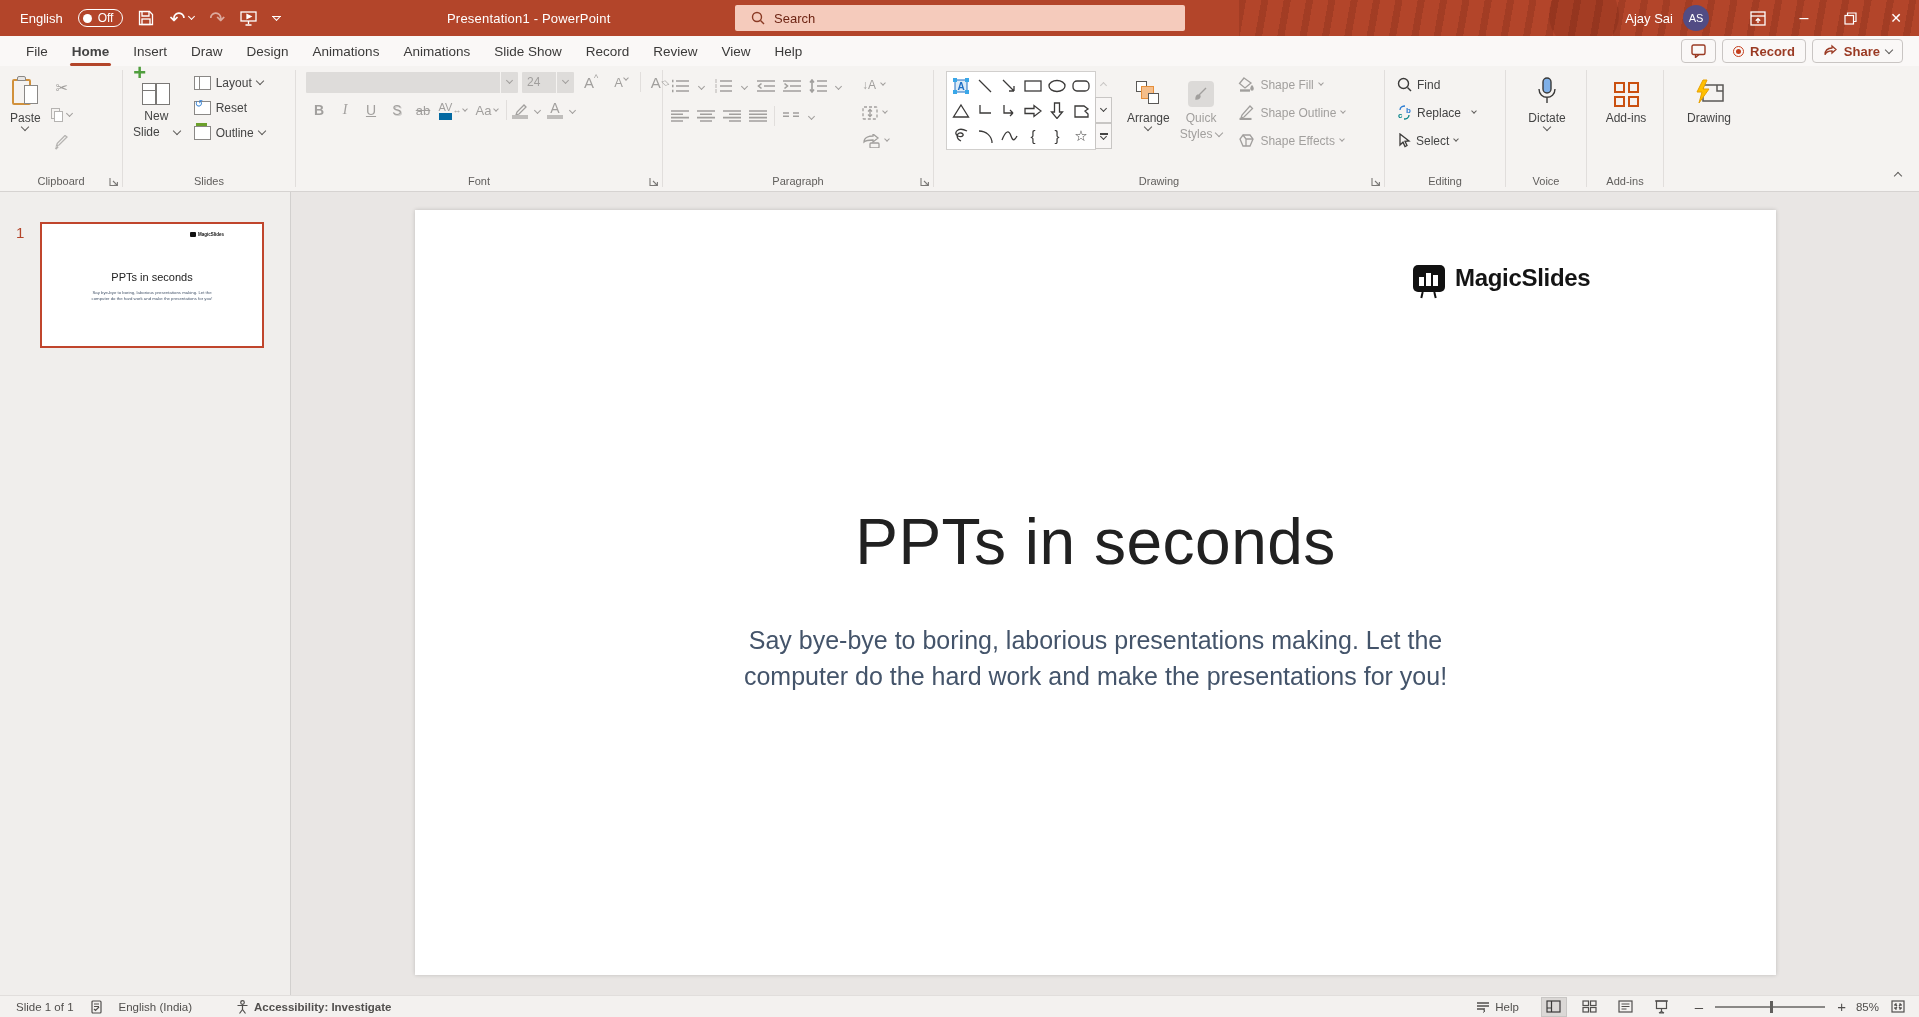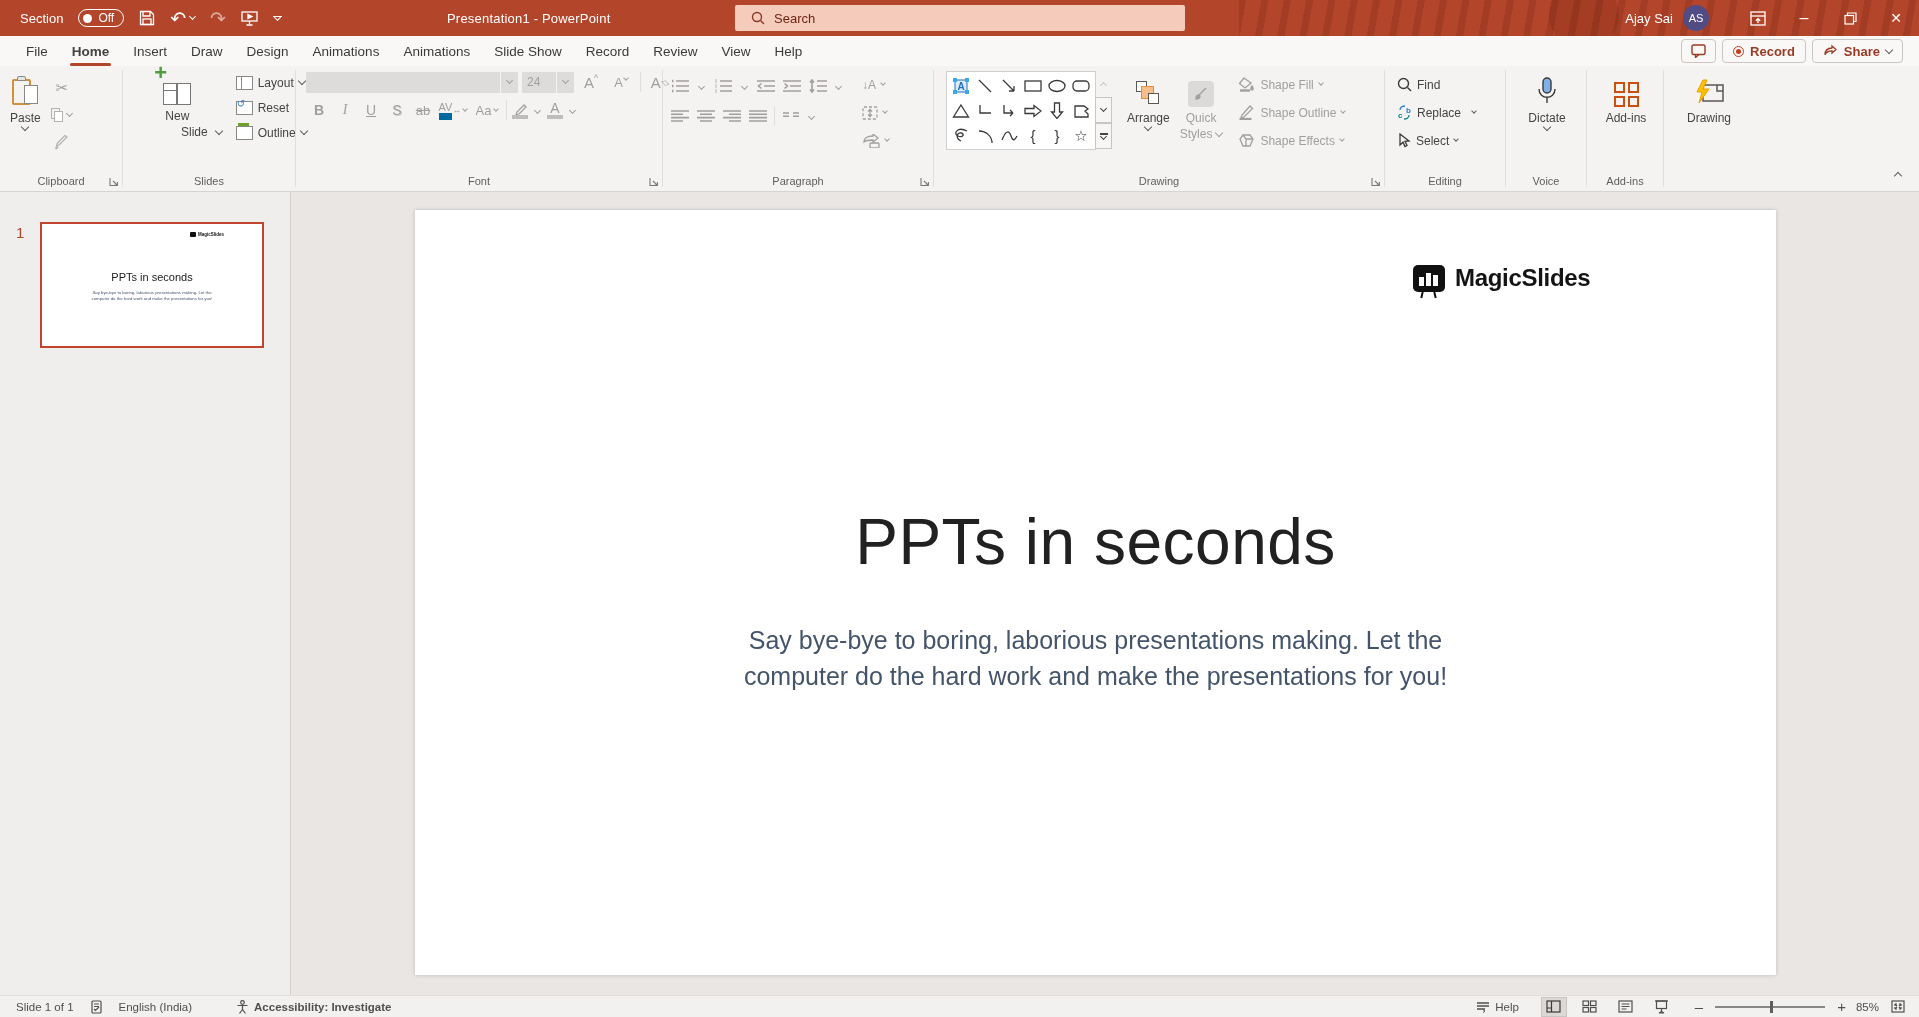--- a/index.html
+++ b/index.html
@@ -125,21 +125,21 @@
   .zoomthumb { position:absolute; left:50%; top:-5px; width:3px; height:12px; background:#605E5C; }
   .zpm { font-size:15px; color:#514F4D; padding:0 4px; cursor:pointer; line-height:1; }
 </style>
 </head>
 <body>
 
 <div class="titlebar">
   <div class="tb-pattern"></div>
   <div class="tb-pattern2"></div>
   <div class="qat">
-    <span>Section</span>
+    <span>English</span>
     <span class="as-pill">
       <span class="as-dot"></span>
       <span>Off</span>
     </span>
     <span class="qat-ic">
       <svg width="16" height="16" viewBox="0 0 16 16" fill="none" stroke="#fff" stroke-width="1.3">
         <path d="M1.5 1.5 h10 l3 3 v10 h-13 z"></path>
           <path d="M4 1.5 v4.5 h7 v-4.5"></path>
           <rect x="4" y="9" width="8" height="5.5"></rect>
       </svg>
@@ -277,21 +277,21 @@
     <div class="grp-body">
       <div class="bigbtn" style="padding-top:0;">
         <span class="ic" style="position:relative;">
           <span style="position:relative;width:28px;height:22px;border:1.4px solid #7A7876;background:#fff;display:block;">
             <span style="position:absolute;left:12px;top:0;width:1.4px;height:100%;background:#7A7876;"></span>
             <span style="position:absolute;left:0;top:6px;width:12px;height:1.4px;background:#7A7876;"></span>
           </span>
           <span style="position:absolute;left:-9px;top:-12px;color:#4F9E3D;font-size:22px;font-weight:700;">+</span>
         </span>
         <span>New</span>
-        <span style="display:flex;align-items:center;gap:8px;margin-left:48px;">
+        <span style="display:flex;align-items:center;gap:14px;">
             <span>Slide</span>
             <span class="cv" style="color:#605E5C;"></span>
           </span>
       </div>
       <div class="col" style="margin-left:6px;">
         <span class="smbtn">
           <span class="mini-ic">
               <span style="position:absolute;left:4px;top:0;width:1.3px;height:100%;background:#8A8886;"></span>
             </span>
           <span>Layout</span>

